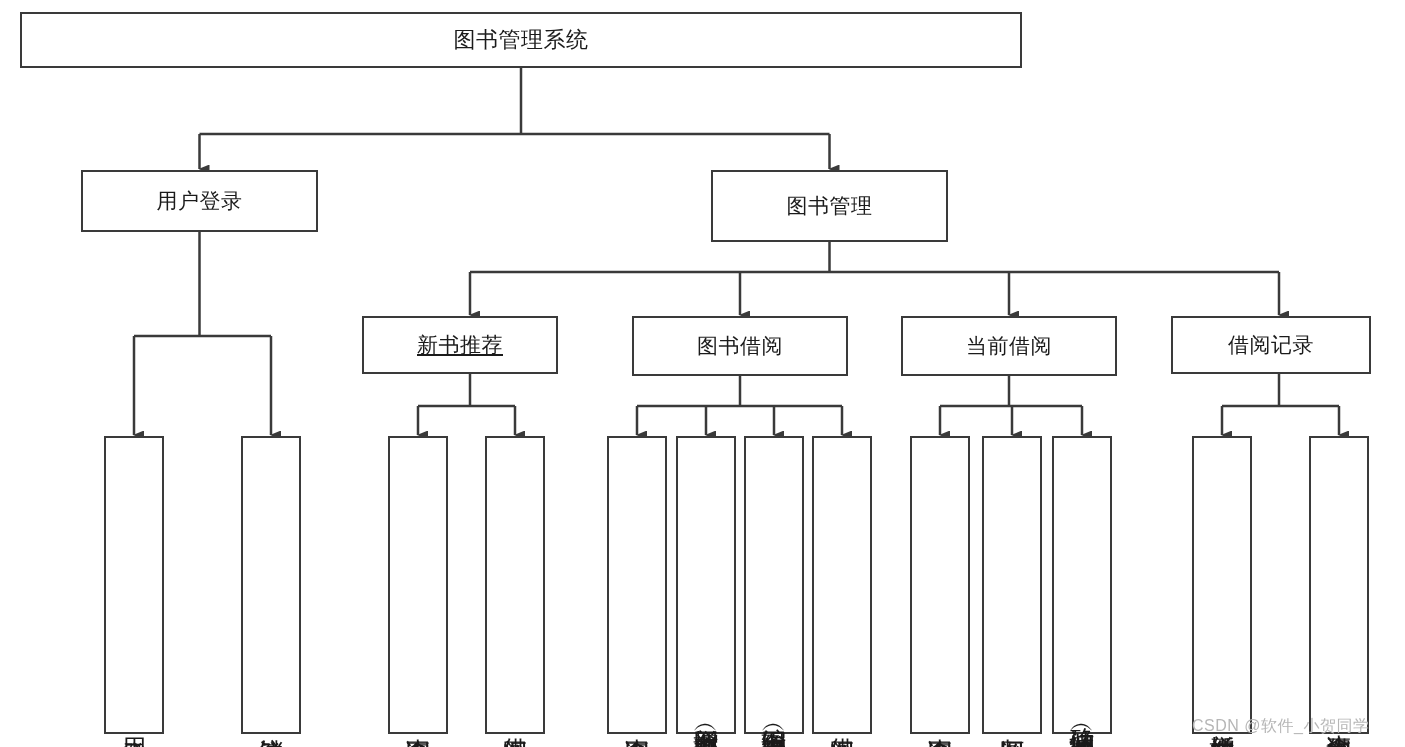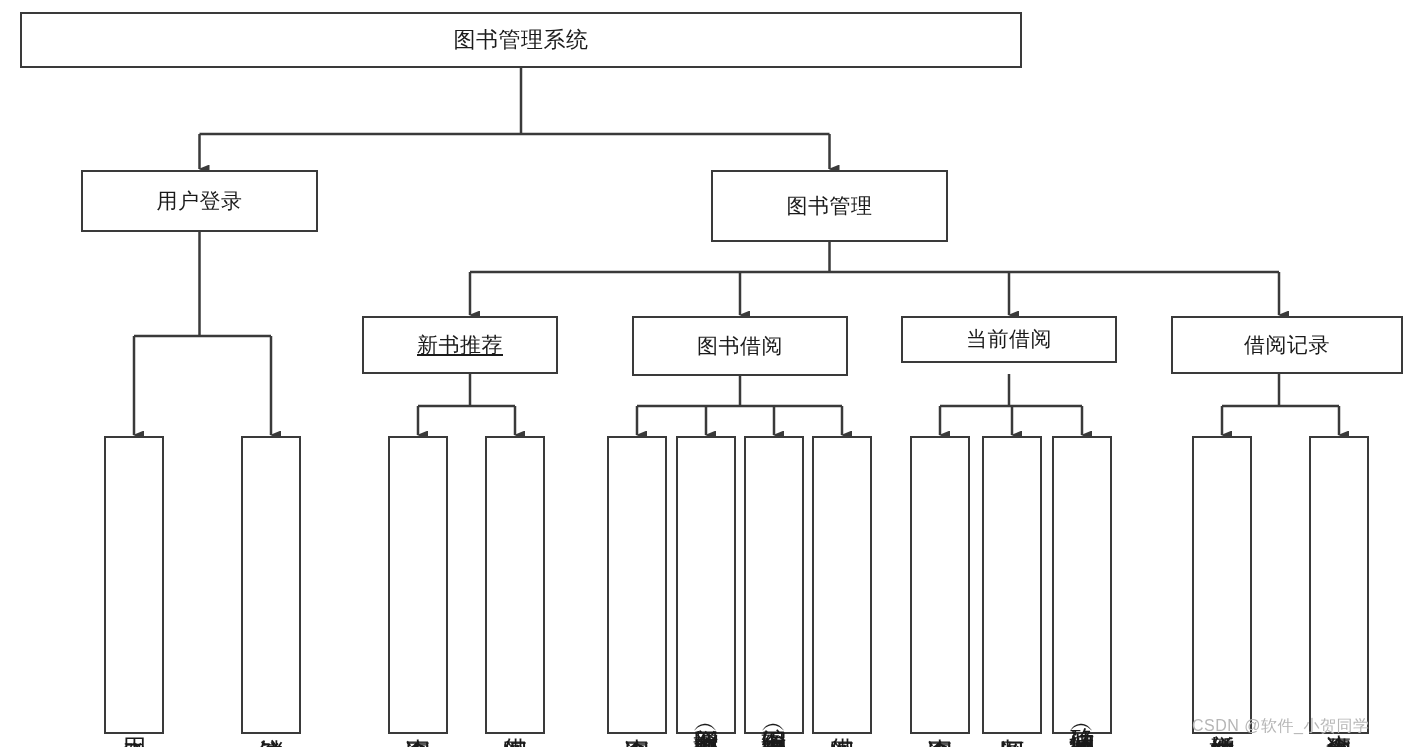--- a/index.html
+++ b/index.html
@@ -131,24 +131,24 @@
       </div>
       <div class="node horiz" style="left: 711px; top: 170px; width: 237px; height: 72px;">
         <span class="label">图书管理</span>
       </div>
       <div class="node horiz" style="left: 362px; top: 316px; width: 196px; height: 58px; text-decoration: underline;">
         <span class="label">新书推荐</span>
       </div>
       <div class="node horiz" style="left: 632px; top: 316px; width: 216px; height: 60px;">
         <span class="label">图书借阅</span>
       </div>
-      <div class="node horiz" style="left: 901px; top: 316px; width: 216px; height: 47px;">
+      <div class="node horiz" style="left: 901px; top: 316px; width: 216px; height: 60px;">
         <span class="label">当前借阅</span>
       </div>
-      <div class="node horiz" style="left: 1171px; top: 316px; width: 232px; height: 58px;">
+      <div class="node horiz" style="left: 1171px; top: 316px; width: 200px; height: 58px;">
         <span class="label">借阅记录</span>
       </div>
       <div class="node vert" style="left: 104px; top: 436px; width: 60px; height: 298px;">
         <span class="label">用户登录</span>
       </div>
       <div class="node vert" style="left: 241px; top: 436px; width: 60px; height: 298px;">
         <span class="label">注销登录</span>
       </div>
       <div class="node vert" style="left: 388px; top: 436px; width: 60px; height: 298px;">
         <span class="label">查询图书</span>

